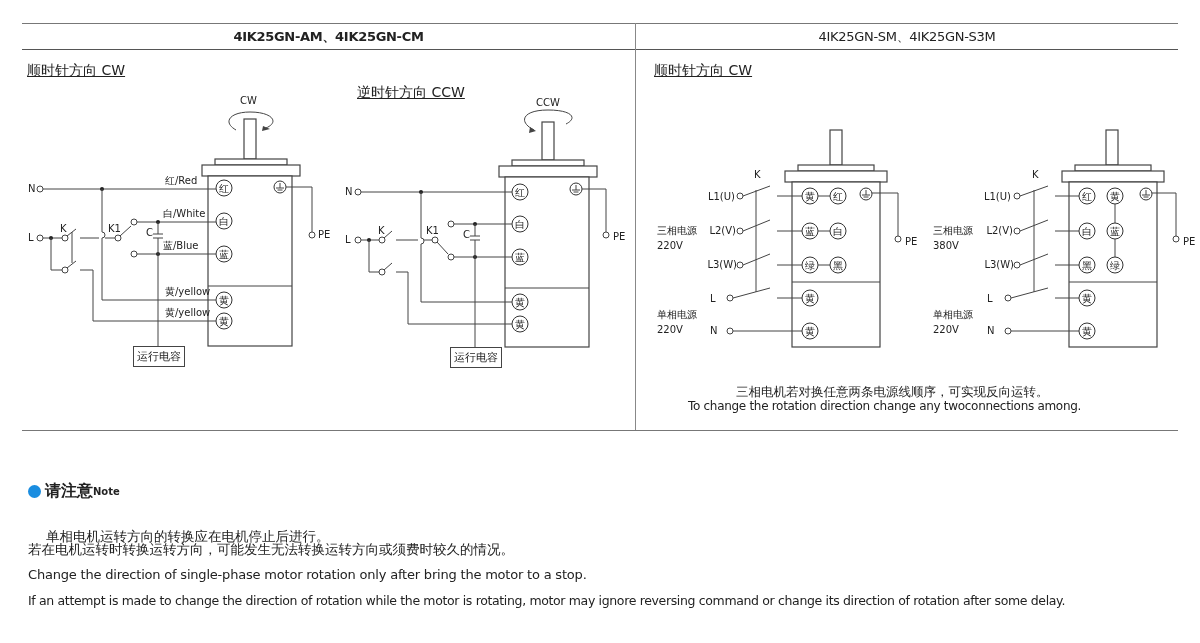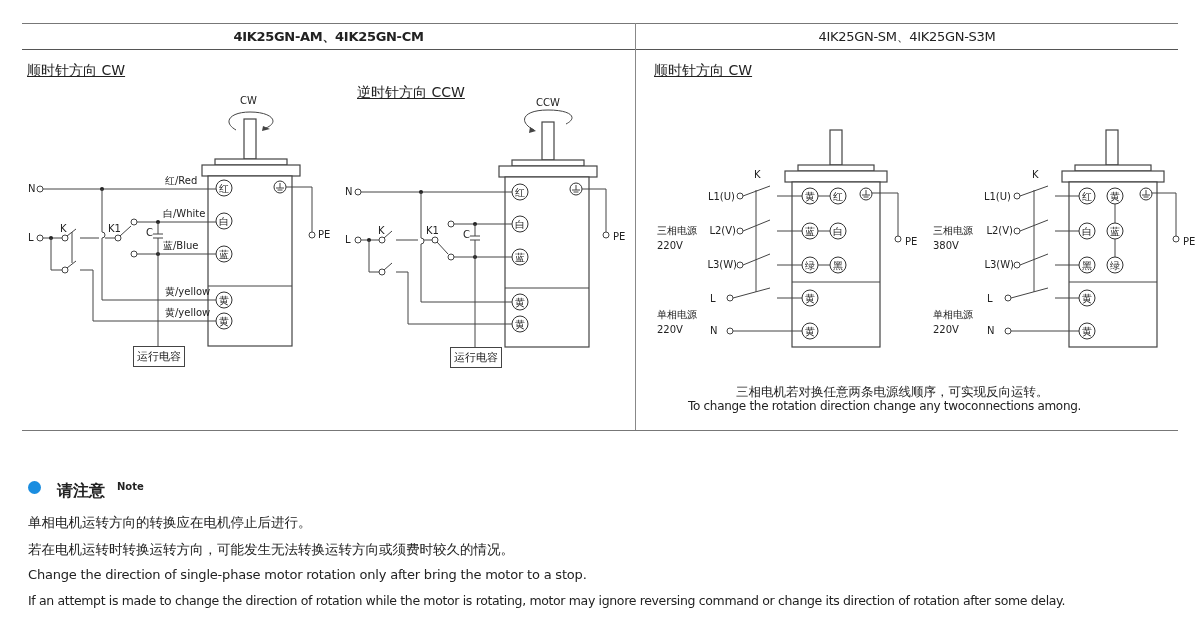--- a/index.html
+++ b/index.html
@@ -10,21 +10,21 @@
   .vline{position:absolute;width:0;border-left:1px solid #888;}
   .hdr-title{position:absolute;font-size:13px;text-align:center;top:28px;letter-spacing:-0.3px;}
   .dir-label{position:absolute;font-size:14px;top:62px;text-decoration:underline;}
   svg{position:absolute;left:0;top:0;}
   svg text{font-family:"DejaVu Sans","Liberation Sans",sans-serif;fill:#222;}
   .w{stroke:#444;stroke-width:1;fill:none;}
   .box{stroke:#444;stroke-width:1.2;fill:#fff;}
   .term{stroke:#333;stroke-width:1;fill:#fff;}
   .dot{fill:#222;}
   .oc{stroke:#444;stroke-width:1;fill:#fff;}
-  .note-title{position:absolute;left:28px;top:481px;font-size:16px;font-weight:bold;display:flex;gap:12px;}
+  .note-title{position:absolute;left:28px;top:481px;font-size:16px;font-weight:bold;display:flex;align-items:center;}
   .note-bullet{display:inline-block;width:13px;height:13px;border-radius:50%;background:#1a8de0;margin-right:4px;}
   .note-line{position:absolute;left:28px;font-size:13.5px;color:#222;white-space:nowrap;}
   .note-en{font-size:13px;letter-spacing:-0.2px;}
   .three-note{position:absolute;left:688px;font-size:12.5px;white-space:nowrap;}
 </style>
 </head>
 <body>
 
 <div class="hdr-line" style="left:22px;top:23px;width:1156px;"></div>
 <div class="hdr-line dark" style="left:22px;top:49px;width:1156px;"></div>
@@ -365,16 +365,16 @@
 <div class="abs" style="left:450px;top:347px;width:50px;height:19px;border:1px solid #444;background:#fff;font-size:11px;text-align:center;line-height:19px;">运行电容</div>
 
 <div class="three-note" style="top:384px;margin-left:48px;">三相电机若对换任意两条电源线顺序，可实现反向运转。</div>
 <div class="three-note" style="top:399px;font-size:12px;letter-spacing:-0.3px;">To change the rotation direction change any twoconnections among.</div>
 
 <div class="note-title">
   <span class="note-bullet"></span>
   <span>请注意</span>
   <span style="font-size:10px;">Note</span>
 </div>
-<div class="note-line" style="top:514px;">单相电机运转方向的转换应在电机停止后进行。</div>
+<div class="note-line" style="top:528px;margin-left:18px;">单相电机运转方向的转换应在电机停止后进行。</div>
 <div class="note-line" style="top:541px;">若在电机运转时转换运转方向，可能发生无法转换运转方向或须费时较久的情况。</div>
 <div class="note-line note-en" style="top:567px;">Change the direction of single-phase motor rotation only after bring the motor to a stop.</div>
 <div class="note-line note-en" style="top:593px;font-size:12.5px;letter-spacing:-0.35px;">If an attempt is made to change the direction of rotation while the motor is rotating, motor may ignore reversing command or change its direction of rotation after some delay.</div>
 
 </body></html>

